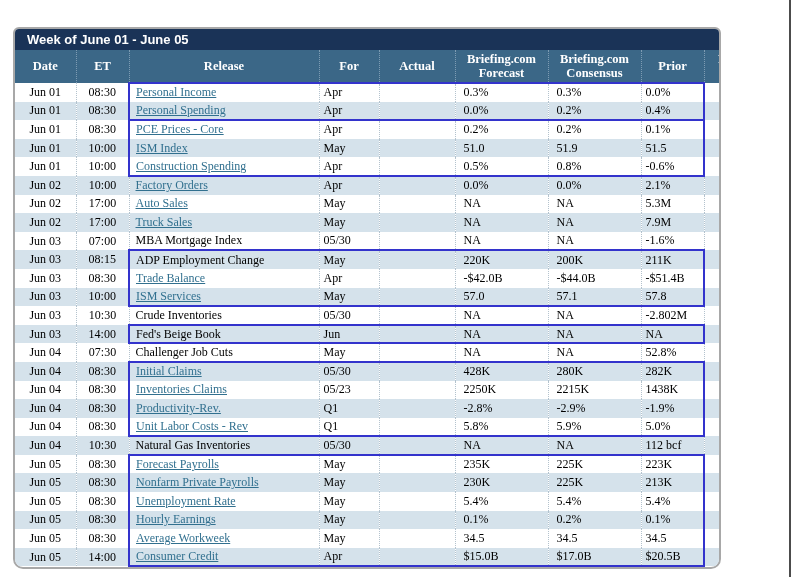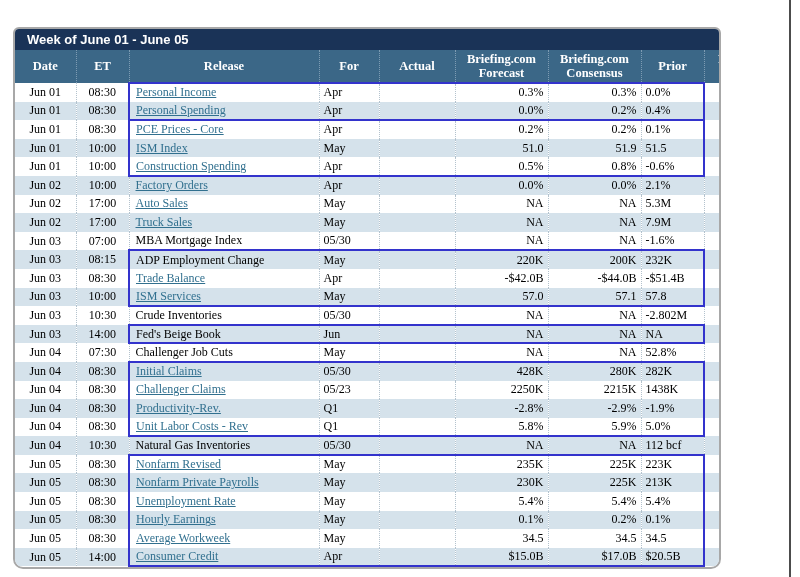--- a/index.html
+++ b/index.html
@@ -46,21 +46,21 @@
 
   tbody td{
     font-size:12px;height:18.6px;padding:0 4px;color:#000;
     border-right:1px dotted var(--sep);white-space:nowrap;overflow:hidden;
     vertical-align:middle;
   }
   tbody td:last-child{border-right:none;}
   tbody tr:nth-child(even) td{background:var(--band);}
   td.ctr{text-align:center;margin-top:40px;}
   td.cell-release{padding-left:6px;}
-  td.cell-forecast,td.cell-consensus{padding-left:8px;text-align:right;}
+  td.cell-forecast,td.cell-consensus{padding-left:8px;}
 
   a.rel-link{color:var(--link);text-decoration:underline;cursor:pointer;}
 
   td.bl{border-left:2px solid var(--box);}
   td.br{border-right:2px solid var(--box);}
   td.bt{border-top:2px solid var(--box);}
   td.bb{border-bottom:2px solid var(--box);}
 </style>
 </head>
 <body>
@@ -193,21 +193,21 @@
           <td class="cell-revised"></td>
         </tr>
         <tr>
           <td class="cell-date ctr">Jun 03</td>
           <td class="cell-et ctr">08:15</td>
           <td class="cell-release bl bt">ADP Employment Change</td>
           <td class="cell-for bt">May</td>
           <td class="cell-actual bt"></td>
           <td class="cell-forecast bt">220K</td>
           <td class="cell-consensus bt">200K</td>
-          <td class="cell-prior br bt">232K</td>
+          <td class="cell-prior br bt">211K</td>
           <td class="cell-revised"></td>
         </tr>
         <tr>
           <td class="cell-date ctr">Jun 03</td>
           <td class="cell-et ctr">08:30</td>
           <td class="cell-release bl"><a class="rel-link">Trade Balance</a></td>
           <td class="cell-for">Apr</td>
           <td class="cell-actual"></td>
           <td class="cell-forecast">-$42.0B</td>
           <td class="cell-consensus">-$44.0B</td>
@@ -265,21 +265,21 @@
           <td class="cell-for bt">05/30</td>
           <td class="cell-actual bt"></td>
           <td class="cell-forecast bt">428K</td>
           <td class="cell-consensus bt">280K</td>
           <td class="cell-prior br bt">282K</td>
           <td class="cell-revised"></td>
         </tr>
         <tr>
           <td class="cell-date ctr">Jun 04</td>
           <td class="cell-et ctr">08:30</td>
-          <td class="cell-release bl"><a class="rel-link">Challenger Claims</a></td>
+          <td class="cell-release bl"><a class="rel-link">Inventories Claims</a></td>
           <td class="cell-for">05/23</td>
           <td class="cell-actual"></td>
           <td class="cell-forecast">2250K</td>
           <td class="cell-consensus">2215K</td>
           <td class="cell-prior br">1438K</td>
           <td class="cell-revised"></td>
         </tr>
         <tr>
           <td class="cell-date ctr">Jun 04</td>
           <td class="cell-et ctr">08:30</td>
@@ -309,21 +309,21 @@
           <td class="cell-for">05/30</td>
           <td class="cell-actual"></td>
           <td class="cell-forecast">NA</td>
           <td class="cell-consensus">NA</td>
           <td class="cell-prior">112 bcf</td>
           <td class="cell-revised"></td>
         </tr>
         <tr>
           <td class="cell-date ctr">Jun 05</td>
           <td class="cell-et ctr">08:30</td>
-          <td class="cell-release bl bt"><a class="rel-link">Nonfarm Revised</a></td>
+          <td class="cell-release bl bt"><a class="rel-link">Forecast Payrolls</a></td>
           <td class="cell-for bt">May</td>
           <td class="cell-actual bt"></td>
           <td class="cell-forecast bt">235K</td>
           <td class="cell-consensus bt">225K</td>
           <td class="cell-prior br bt">223K</td>
           <td class="cell-revised"></td>
         </tr>
         <tr>
           <td class="cell-date ctr">Jun 05</td>
           <td class="cell-et ctr">08:30</td>

